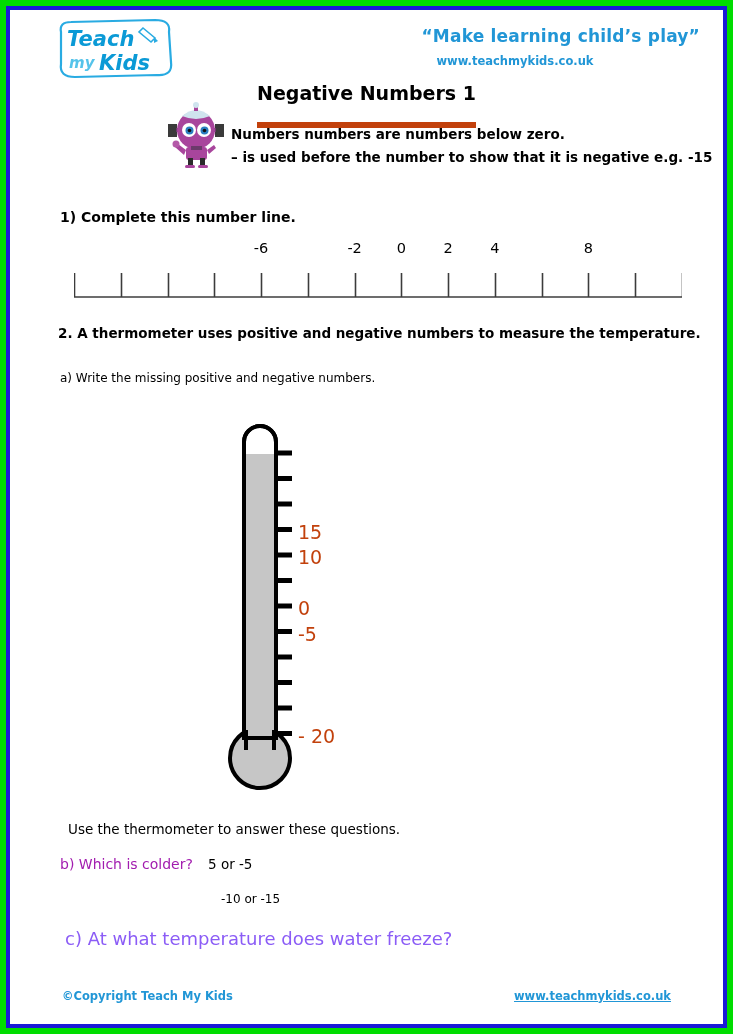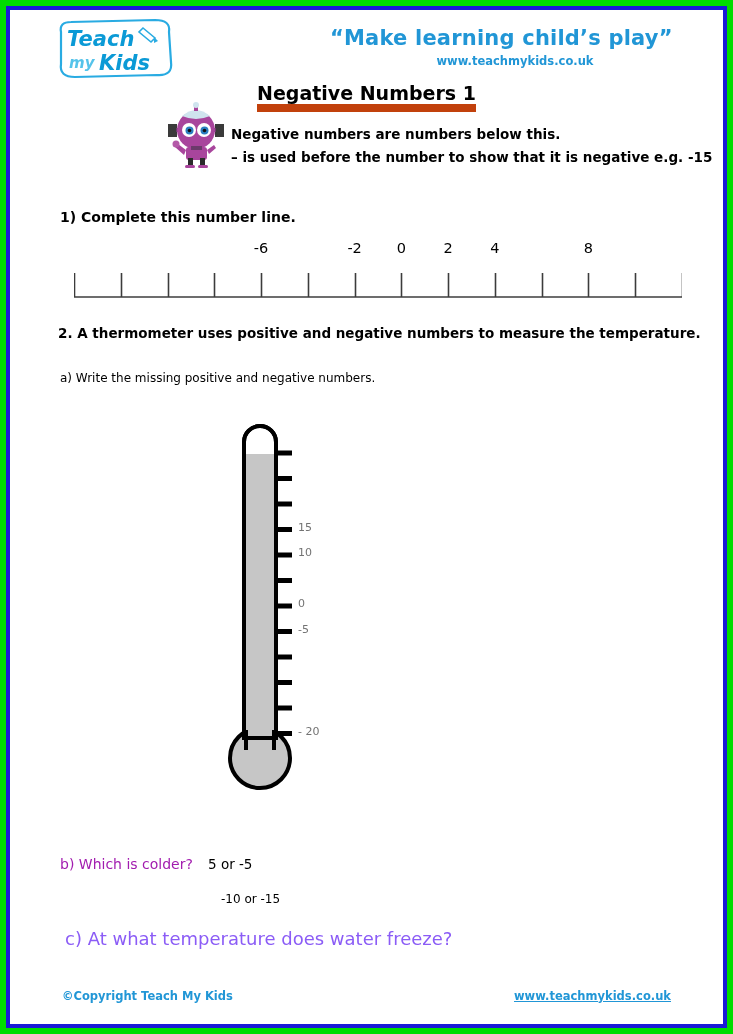--- a/index.html
+++ b/index.html
@@ -54,23 +54,23 @@
     height: 62px;
   }
   .logo svg { display:block; }
 
   
   .slogan {
     position: absolute;
     left: 330px;
     top: 26px;
     width: 370px;
-    text-align: left;
+    text-align: right;
     font-family: "DejaVu Sans", sans-serif;
-    font-size: 21px;
+    font-size: 17px;
     font-weight: bold;
     color: #2196d6;
     letter-spacing: 0.2px;
   }
   .slogan-url {
     position: absolute;
     left: 330px;
     top: 54px;
     width: 370px;
     text-align: center;
@@ -86,22 +86,22 @@
     left: 0;
     top: 82px;
     width: 733px;
     text-align: center;
     font-family: "DejaVu Sans", sans-serif;
     font-size: 19px;
     font-weight: bold;
     color: #000;
   }
   .title span {
-    border-bottom: 8px solid #c2410c;
-    padding-bottom: 0;
+    border-bottom: 6px solid #c2410c;
+    padding-bottom: 18px;
   }
 
   
   .robot {
     position: absolute;
     left: 168px;
     top: 102px;
     width: 56px;
     height: 66px;
   }
@@ -175,22 +175,22 @@
   .thermo {
     position: absolute;
     left: 228px;
     top: 420px;
     width: 150px;
     height: 392px;
   }
   .thermo svg { display:block; }
   .thermo-label {
     position: absolute;
-    font-size: 11px;
-    color: #737373;
+    font-size: 19px;
+    color: #c2410c;
     white-space: nowrap;
   }
 
   
   .use-line {
     position: absolute;
     left: 68px;
     top: 821px;
     font-size: 13.5px;
     color: #000;
@@ -292,21 +292,21 @@
       <path d="M18 48 L10 42 L7 45 L16 53 Z" fill="#a8459c"></path>
       <circle cx="8" cy="42" r="3.5" fill="#b45aa8"></circle>
       <path d="M39 48 L46 43 L48 46 L41 52 Z" fill="#a8459c"></path>
       <rect x="20" y="56" width="5" height="9" fill="#2b2b2b"></rect>
       <rect x="32" y="56" width="5" height="9" fill="#2b2b2b"></rect>
       <rect x="17" y="63" width="10" height="3" rx="1.5" fill="#a8459c"></rect>
       <rect x="30" y="63" width="10" height="3" rx="1.5" fill="#a8459c"></rect>
     </svg>
   </div>
 
-  <div class="intro1">Negative numbers are numbers below this.</div>
+  <div class="intro1">Numbers numbers are numbers below zero.</div>
   <div class="intro2">– is used before the number to show that it is negative e.g. -15</div>
 
   <div class="q1">1) Complete this number line.</div>
 
   <div class="numberline-wrap">
     <div id="nl-labels">
         <div class="nl-label" style="left: 187.077px;">-6</div>
         <div class="nl-label" style="left: 280.615px;">-2</div>
         <div class="nl-label" style="left: 327.385px;">0</div>
         <div class="nl-label" style="left: 374.154px;">2</div>
@@ -360,20 +360,21 @@
     </svg>
     <div id="thermo-labels">
         <div class="thermo-label" style="left: 70px; top: 100.5px;">15</div>
         <div class="thermo-label" style="left: 70px; top: 126px;">10</div>
         <div class="thermo-label" style="left: 70px; top: 177px;">0</div>
         <div class="thermo-label" style="left: 70px; top: 202.5px;">-5</div>
         <div class="thermo-label" style="left: 70px; top: 304.5px;">- 20</div>
       </div>
   </div>
 
+  <div class="use-line">Use the thermometer to answer these questions.</div>
   <div class="qb">b) Which is colder?</div>
   <div class="qb-opt1">5 or -5</div>
   <div class="qb-opt2">-10 or -15</div>
   <div class="qc">c) At what temperature does water freeze?</div>
 
   <div class="footer-left">©Copyright Teach My Kids</div>
   <div class="footer-right">www.teachmykids.co.uk</div>
 
 </div>
 

